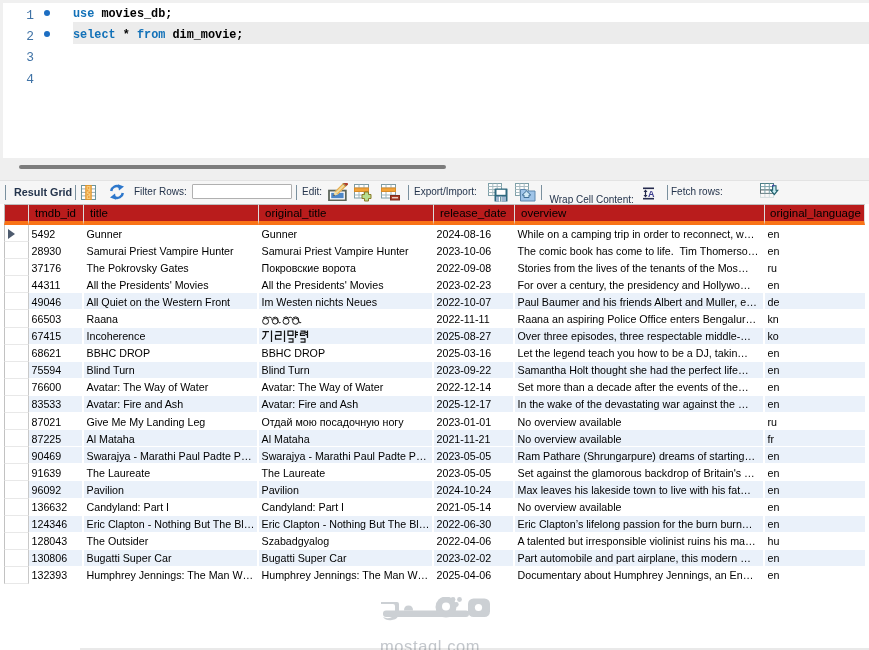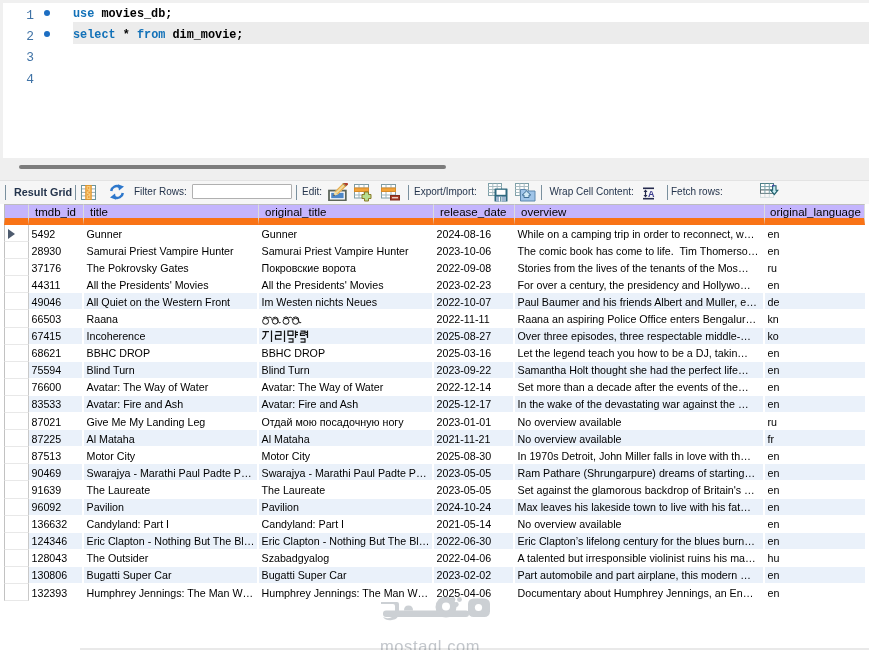--- a/index.html
+++ b/index.html
@@ -16,21 +16,21 @@
 
 #band{left:0;top:158px;width:869px;height:22px;background:#efefef}
 #thumb{left:19px;top:165.2px;width:427px;height:3.4px;background:#7c7c7c;border-radius:2px}
 
 #tb{left:0;top:180px;width:869px;height:24px;background:#f6f6f6;border-top:1px solid #e3e3e3}
 .tsep{width:1px;height:15px;top:184.5px;background:#7a909e}
 .tlabel{font-size:10px;color:#24344c;top:186px;letter-spacing:0}
 #filterbox{left:192px;top:184px;width:100px;height:15px;background:#fff;border:1px solid #b0b0b0;border-radius:1px}
 
 table{position:absolute;left:4px;top:204px;width:861px;border-collapse:separate;border-spacing:0;table-layout:fixed}
-th{height:21px;background:#c4b5fd;border-top:1px solid #bdbdbd;border-bottom:7px solid #f97316;border-right:1px solid #dcdcdc;font-weight:normal;font-size:11.5px;text-align:left;padding:0 0 0 6px;white-space:nowrap;overflow:hidden;color:#000}
+th{height:21px;background:#b91c1c;border-top:1px solid #bdbdbd;border-bottom:4px solid #f97316;border-right:1px solid #dcdcdc;font-weight:normal;font-size:11.5px;text-align:left;padding:0 0 0 6px;white-space:nowrap;overflow:hidden;color:#000}
 td{height:17.1px;font-size:10.7px;padding:1px 0 0 2.5px;white-space:nowrap;overflow:hidden;border-right:2px solid #fff;border-bottom:1px solid #fff;color:#000}
 td.g{background:#fff;border-right:1px solid #c9c9c9;border-bottom:1px solid #e8e8e8;border-left:1px solid #c2c2c2}
 th.g{border-left:1px solid #bdbdbd}
 tr.b td:not(.g){background:#eaf1fa}
 td:last-child{border-right:none}
 th:last-child{padding-left:5px}
 #marker{left:8px;top:228.6px;width:0;height:0;border-top:5.2px solid transparent;border-bottom:5.2px solid transparent;border-left:7.2px solid #4e5b6e}
 #botstrip{left:80px;top:648px;width:789px;height:2px;background:#e9e9e9}
 
 #wm{left:380px;top:597px;width:112px;height:42px;mix-blend-mode:multiply}
@@ -55,21 +55,21 @@
   <div class="abs tsep" style="left:4.5px"></div>
   <div class="abs tsep" style="left:74.5px"></div>
   <div class="abs tsep" style="left:295.5px"></div>
   <div class="abs tsep" style="left:407.5px"></div>
   <div class="abs tsep" style="left:541px"></div>
   <div class="abs tsep" style="left:667px"></div>
   <div class="abs tlabel" style="left:14px;font-weight:bold;font-size:10.8px">Result Grid</div>
   <div class="abs tlabel" style="left:134px;">Filter Rows:</div>
   <div class="abs tlabel" style="left:302px;">Edit:</div>
   <div class="abs tlabel" style="left:414px;">Export/Import:</div>
-  <div class="abs tlabel" style="left:549.5px;">Wrap Cell Content:</div>
+  <div class="abs tlabel" style="left:549.5px;margin-top:8px;">Wrap Cell Content:</div>
   <div class="abs tlabel" style="left:671px;">Fetch rows:</div>
   <div class="abs" id="filterbox"></div>
   <svg class="abs" style="left:81px;top:185px" width="15" height="15" viewBox="0 0 15 15">
 <rect x="0.5" y="0.5" width="14" height="14" fill="#fff" stroke="#6b949c" stroke-width="1"></rect>
 <g stroke="#97abb1" stroke-width="1">
         <line x1="1" y1="3.9" x2="14" y2="3.9"></line>
         <line x1="1" y1="7.4" x2="14" y2="7.4"></line>
         <line x1="1" y1="10.9" x2="14" y2="10.9"></line>
       </g>
 <rect x="4.9" y="0.3" width="5.2" height="14.4" fill="#f8cf7c" stroke="#e0952e" stroke-width="1.3"></rect>
@@ -335,29 +335,20 @@
         </tr>
   <tr class="b">
           <td class="g"></td>
           <td>87225</td>
           <td>Al Mataha</td>
           <td>Al Mataha</td>
           <td>2021-11-21</td>
           <td>No overview available</td>
           <td>fr</td>
         </tr>
-  <tr>
-          <td class="g"></td>
-          <td>87513</td>
-          <td>Motor City</td>
-          <td>Motor City</td>
-          <td>2025-08-30</td>
-          <td>In 1970s Detroit, John Miller falls in love with th…</td>
-          <td>en</td>
-        </tr>
   <tr class="b">
           <td class="g"></td>
           <td>90469</td>
           <td>Swarajya - Marathi Paul Padte P…</td>
           <td>Swarajya - Marathi Paul Padte P…</td>
           <td>2023-05-05</td>
           <td>Ram Pathare (Shrungarpure) dreams of starting…</td>
           <td>en</td>
         </tr>
   <tr>
@@ -386,21 +377,21 @@
           <td>2021-05-14</td>
           <td>No overview available</td>
           <td>en</td>
         </tr>
   <tr class="b">
           <td class="g"></td>
           <td>124346</td>
           <td>Eric Clapton - Nothing But The Bl…</td>
           <td>Eric Clapton - Nothing But The Bl…</td>
           <td>2022-06-30</td>
-          <td>Eric Clapton’s lifelong century for the blues burn…</td>
+          <td>Eric Clapton’s lifelong passion for the burn burn…</td>
           <td>en</td>
         </tr>
   <tr>
           <td class="g"></td>
           <td>128043</td>
           <td>The Outsider</td>
           <td>Szabadgyalog</td>
           <td>2022-04-06</td>
           <td>A talented but irresponsible violinist ruins his ma…</td>
           <td>hu</td>

